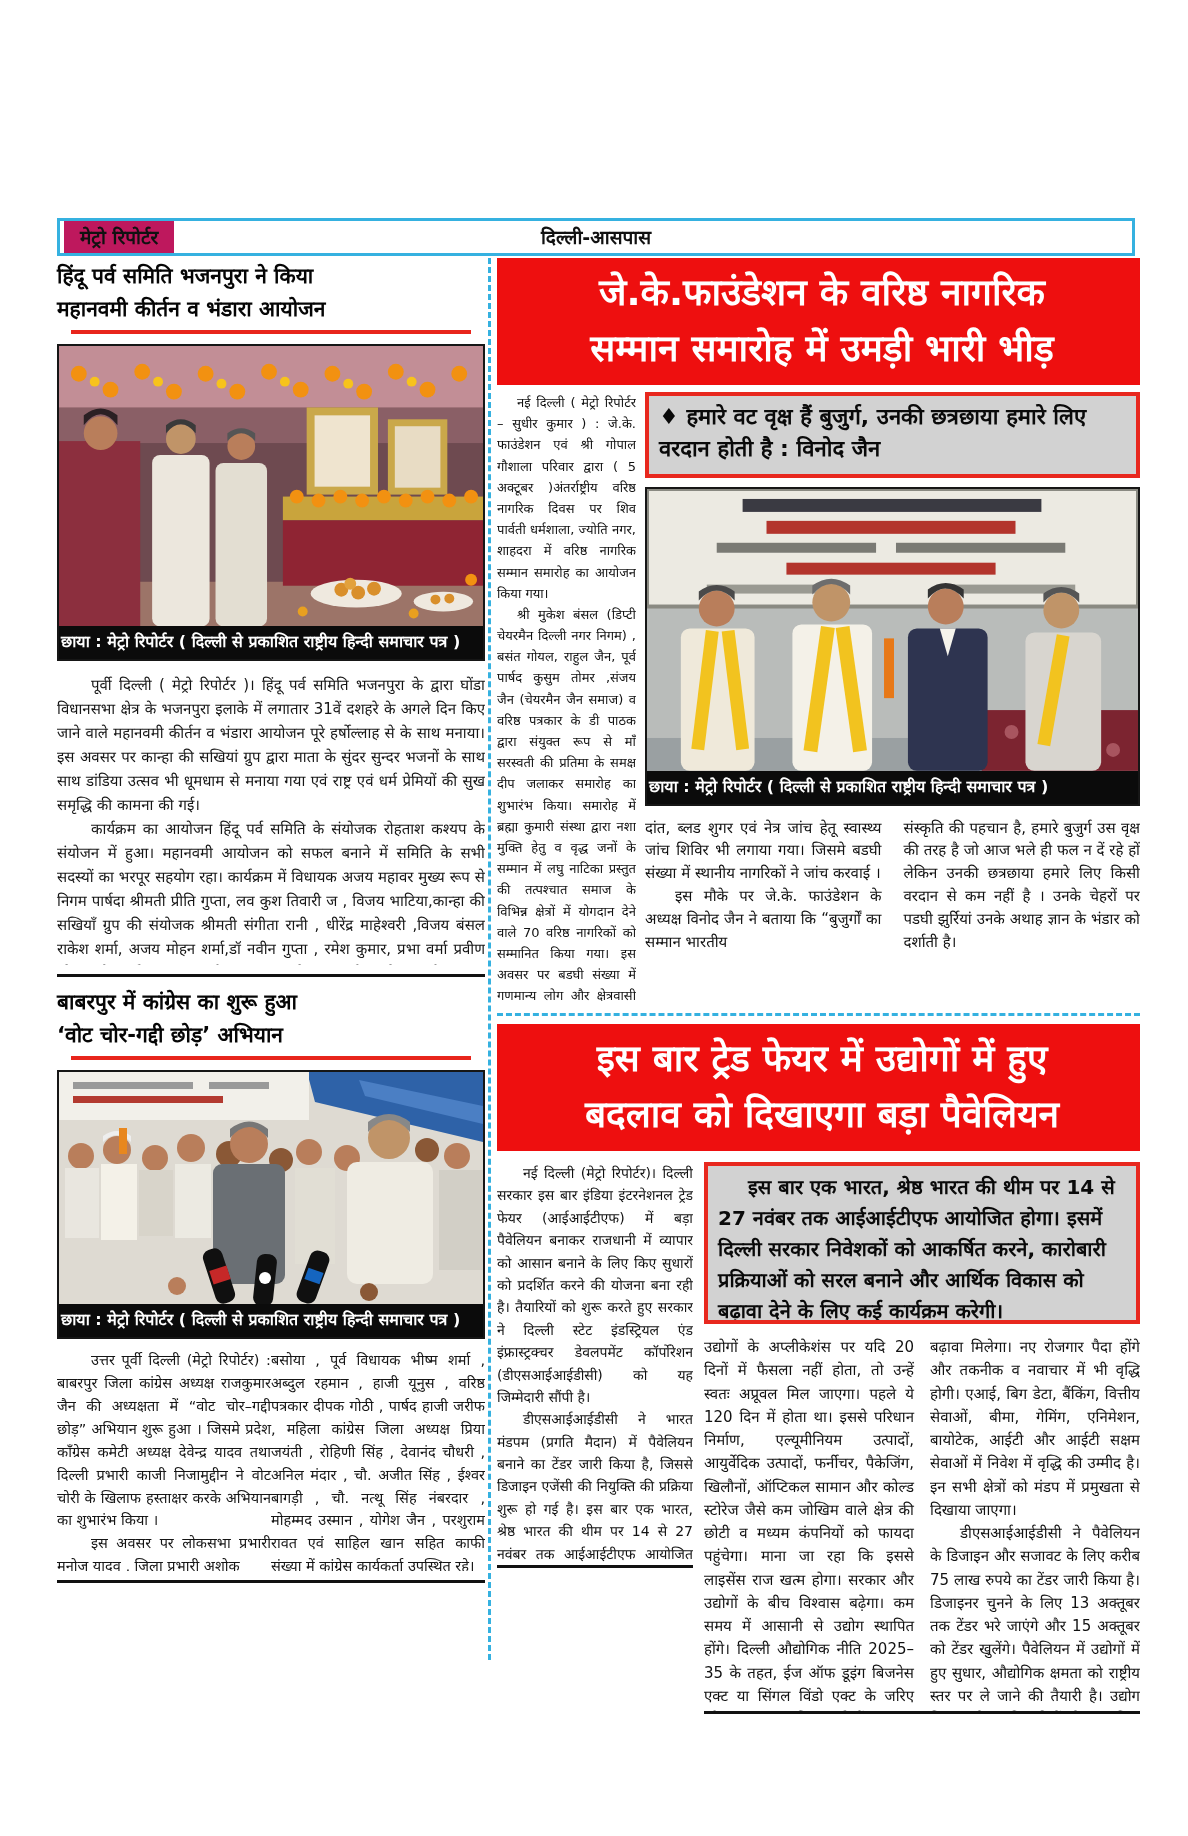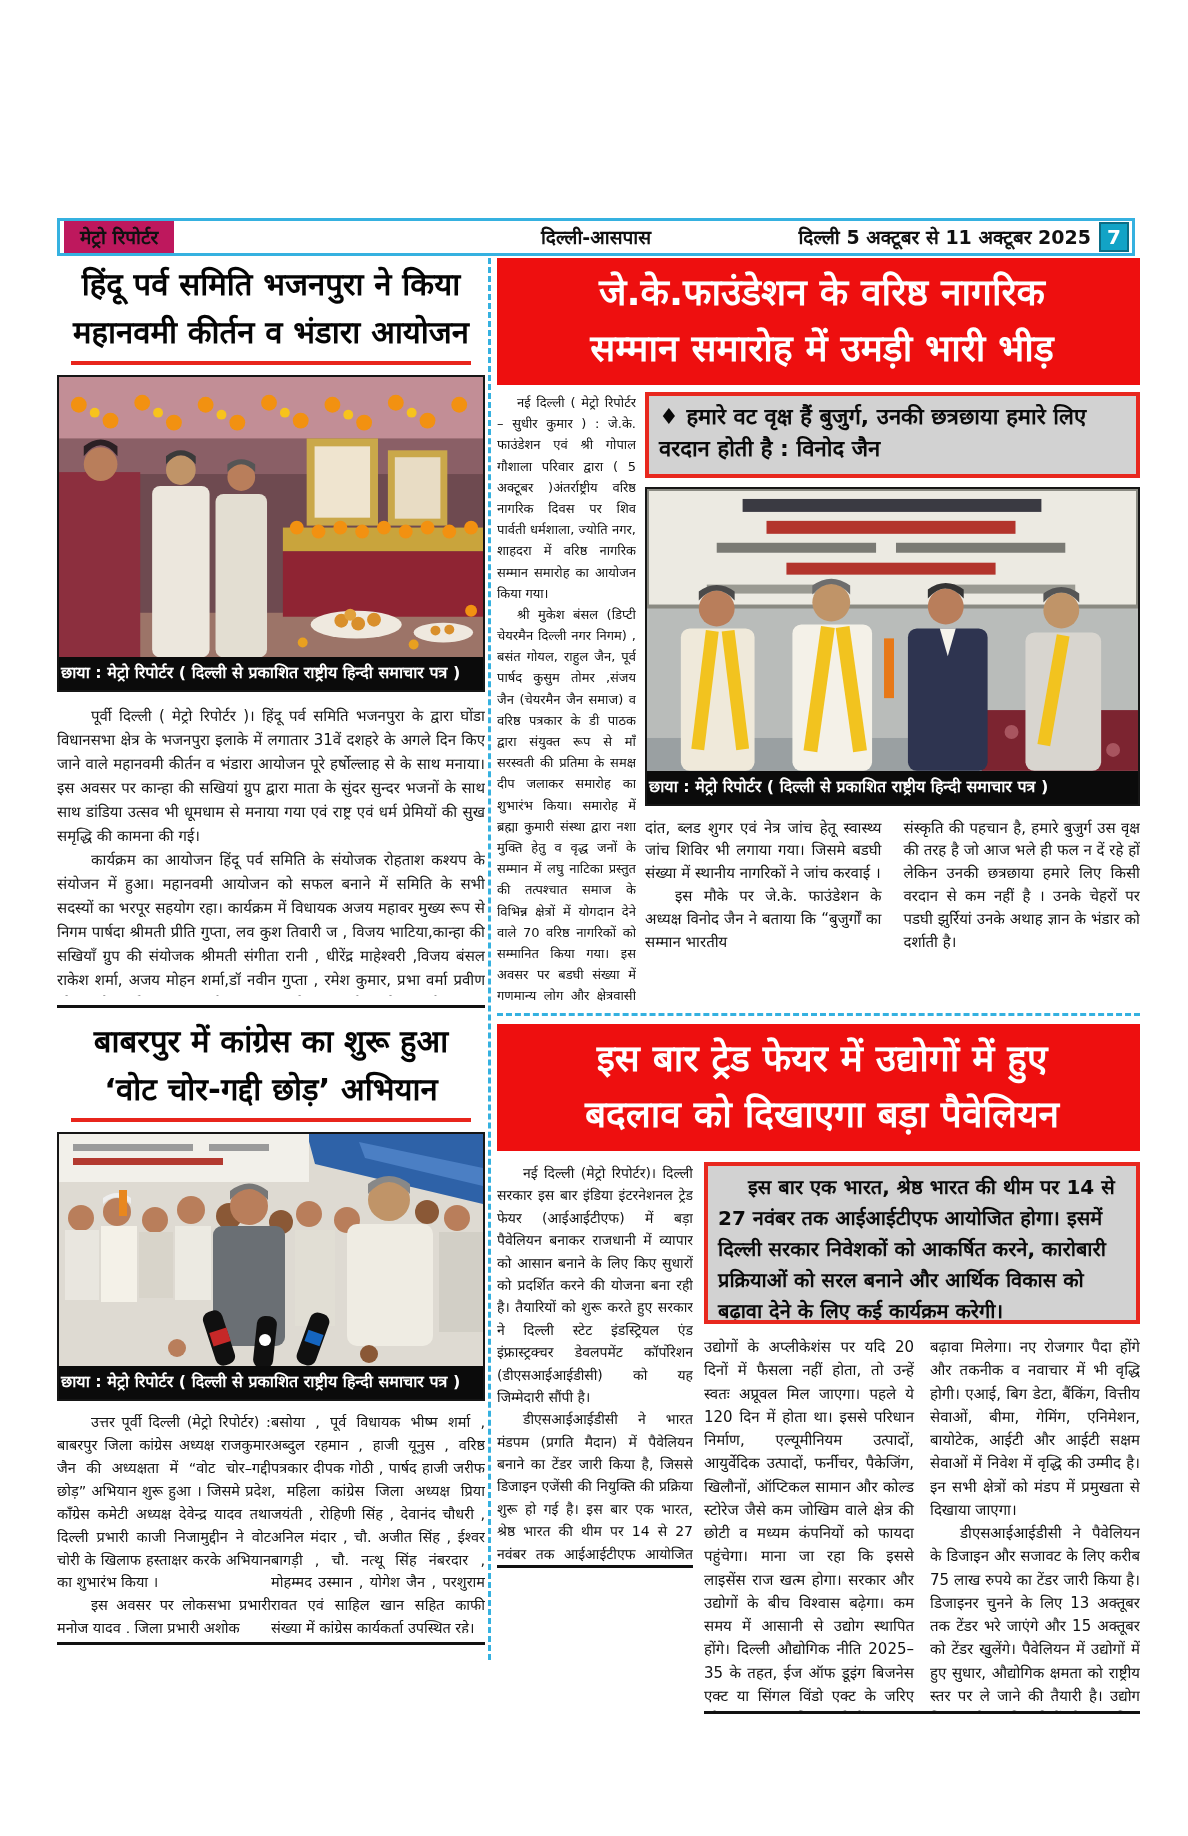--- a/index.html
+++ b/index.html
@@ -14,21 +14,21 @@
   .section-title{position:absolute;left:50%;transform:translateX(-50%);font-weight:bold;font-size:19px;white-space:nowrap}
   .dateline{margin-left:auto;display:flex;align-items:center;gap:8px;font-weight:bold;font-size:19px;padding-right:3px;white-space:nowrap}
   .pageno{background:#12a3c6;color:#fff;font-weight:bold;min-width:30px;height:30px;
     display:flex;align-items:center;justify-content:center;font-size:20px;border:2px solid #0b6d86}
 
   
   .left-col{position:absolute;left:57px;top:260px;width:428px}
   .right-col{position:absolute;left:497px;top:258px;width:643px}
   .vdash{position:absolute;left:488px;top:258px;height:1402px;border-left:3px dashed #35b1e0}
 
-  .headline{font-weight:bold;font-size:31px;line-height:1.55;text-align:center;color:#050505}
+  .headline{font-weight:bold;font-size:21px;line-height:1.55;text-align:left;color:#050505}
   .red-rule{height:4px;background:#e8251c;margin:5px 14px 10px 14px}
   .black-rule{border-top:3px solid #111;margin:9px 0}
 
   .photo-block{border:2px solid #161616;background:#000}
   .photo-block svg{display:block;width:100%}
   .caption{background:#0b0b0b;color:#fff;font-weight:bold;font-size:16px;text-align:left;padding:6px 2px;line-height:1.3}
 
   .body-text{font-size:15px;line-height:1.6;text-align:justify;color:#151515}
   .body-text p{text-indent:34px}
   .noindent{text-indent:0 !important}
@@ -65,24 +65,20 @@
   .a4-cols .col p{text-indent:30px}
 </style>
 </head>
 <body>
 
 <div class="page">
 
   <div class="header">
     <span class="masthead">मेट्रो रिपोर्टर</span>
     <span class="section-title">दिल्ली-आसपास</span>
-    <span class="dateline">
-      <span>दिल्ली 5 अक्टूबर से 11 अक्टूबर 2025</span>
-      <span class="pageno">7</span>
-    </span>
   </div>
 
   <div class="vdash"></div>
 
   <div class="left-col">
 
     <div class="headline">
       <div>हिंदू पर्व समिति भजनपुरा ने किया</div>
       <div>महानवमी कीर्तन व भंडारा आयोजन</div>
     </div>

